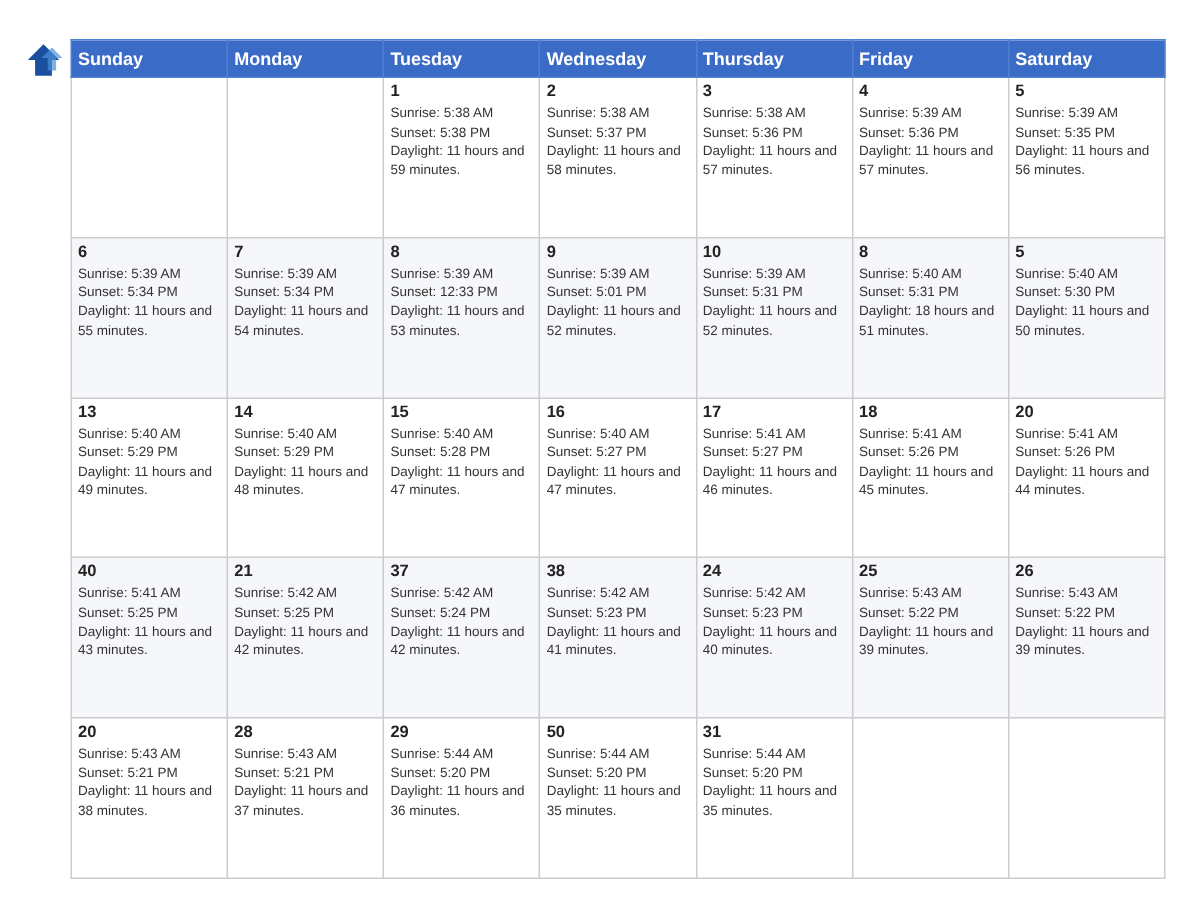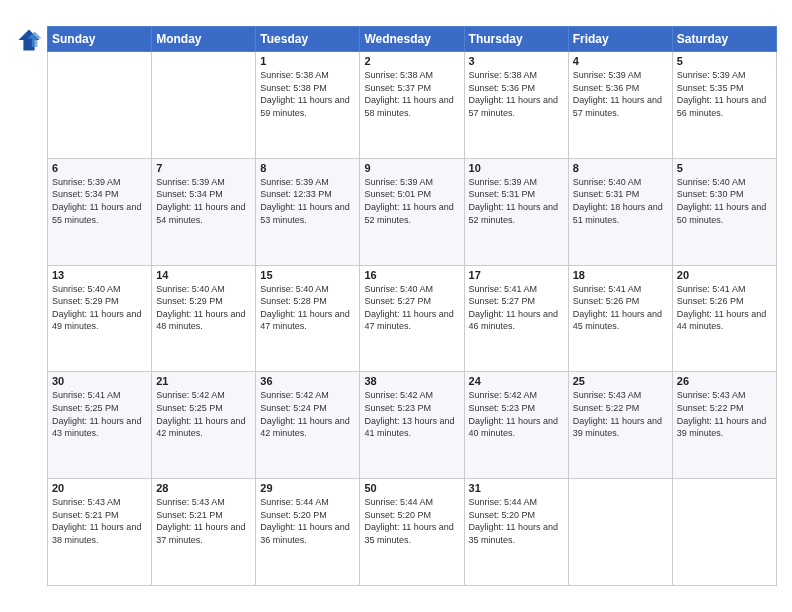--- a/index.html
+++ b/index.html
@@ -252,42 +252,42 @@
           </td>
           <td>
             <span class="day-num">20</span>
             <div class="cell-text">Sunrise: 5:41 AM</div>
             <div class="cell-text">Sunset: 5:26 PM</div>
             <div class="cell-text">Daylight: 11 hours and 44 minutes.</div>
           </td>
         </tr>
         <tr>
           <td>
-            <span class="day-num">30</span>
+            <span class="day-num">40</span>
             <div class="cell-text">Sunrise: 5:41 AM</div>
             <div class="cell-text">Sunset: 5:25 PM</div>
             <div class="cell-text">Daylight: 11 hours and 43 minutes.</div>
           </td>
           <td>
             <span class="day-num">21</span>
             <div class="cell-text">Sunrise: 5:42 AM</div>
             <div class="cell-text">Sunset: 5:25 PM</div>
             <div class="cell-text">Daylight: 11 hours and 42 minutes.</div>
           </td>
           <td>
-            <span class="day-num">36</span>
+            <span class="day-num">37</span>
             <div class="cell-text">Sunrise: 5:42 AM</div>
             <div class="cell-text">Sunset: 5:24 PM</div>
             <div class="cell-text">Daylight: 11 hours and 42 minutes.</div>
           </td>
           <td>
             <span class="day-num">38</span>
             <div class="cell-text">Sunrise: 5:42 AM</div>
             <div class="cell-text">Sunset: 5:23 PM</div>
-            <div class="cell-text">Daylight: 13 hours and 41 minutes.</div>
+            <div class="cell-text">Daylight: 11 hours and 41 minutes.</div>
           </td>
           <td>
             <span class="day-num">24</span>
             <div class="cell-text">Sunrise: 5:42 AM</div>
             <div class="cell-text">Sunset: 5:23 PM</div>
             <div class="cell-text">Daylight: 11 hours and 40 minutes.</div>
           </td>
           <td>
             <span class="day-num">25</span>
             <div class="cell-text">Sunrise: 5:43 AM</div>

